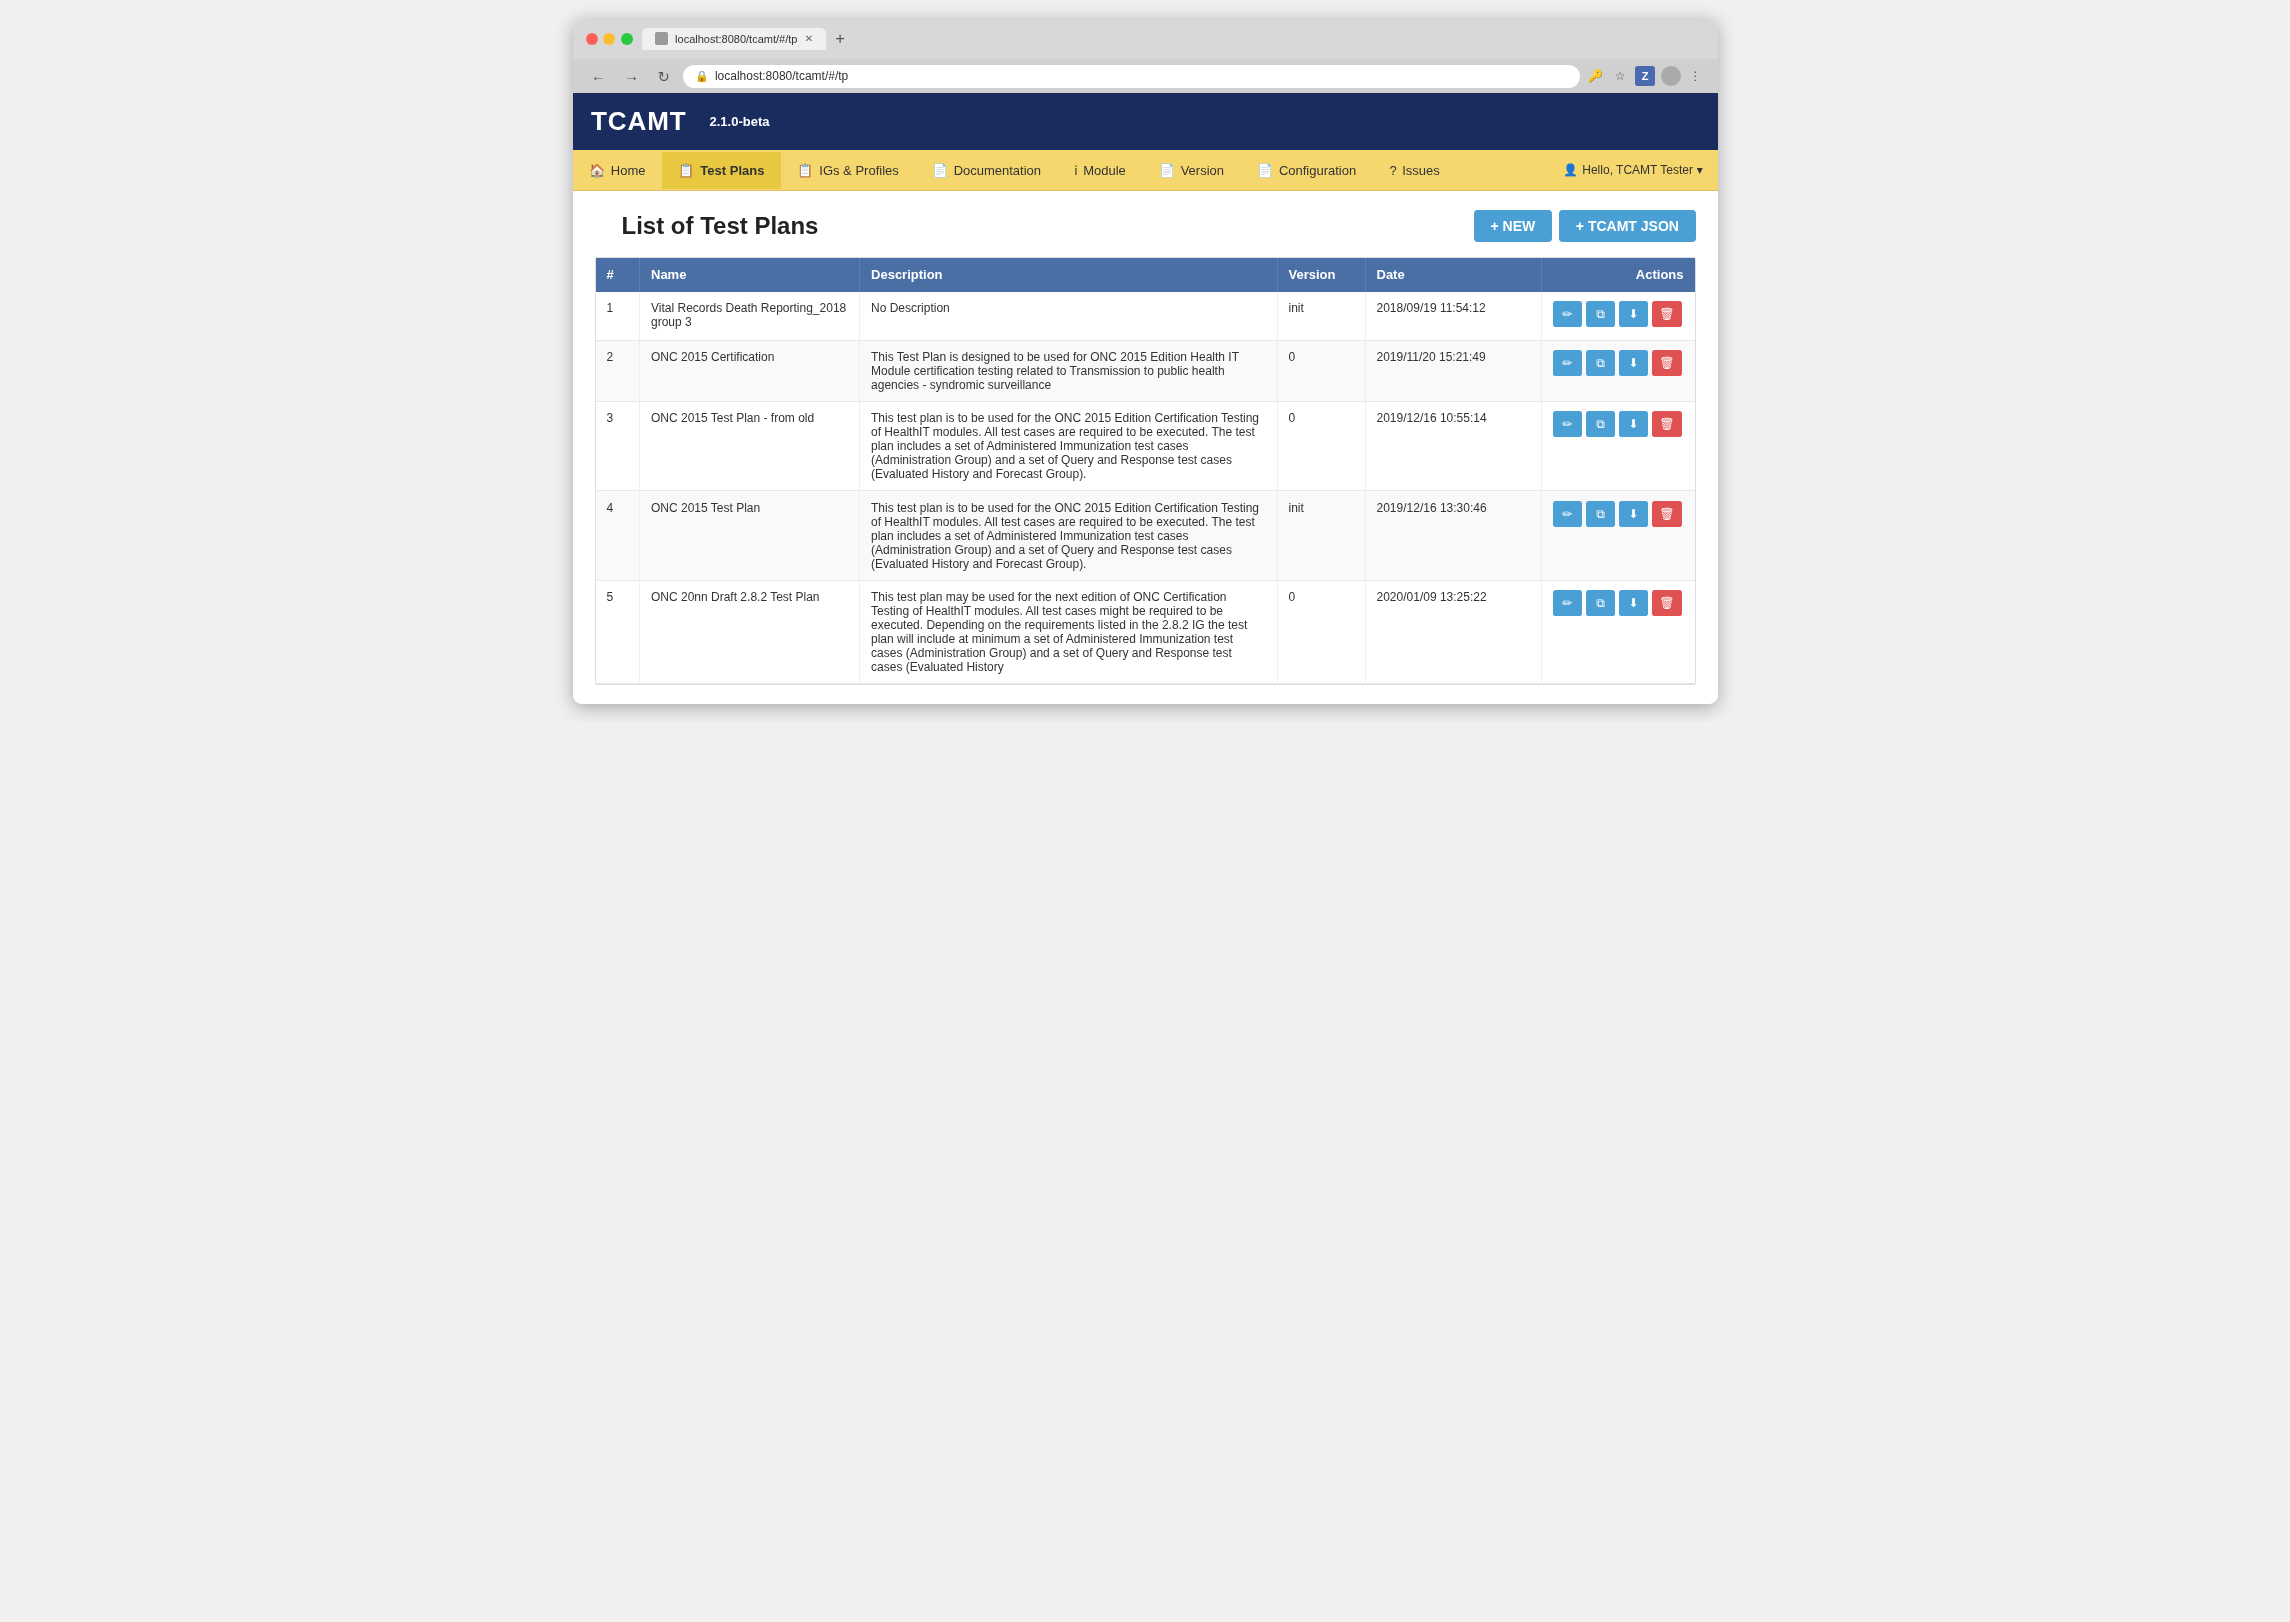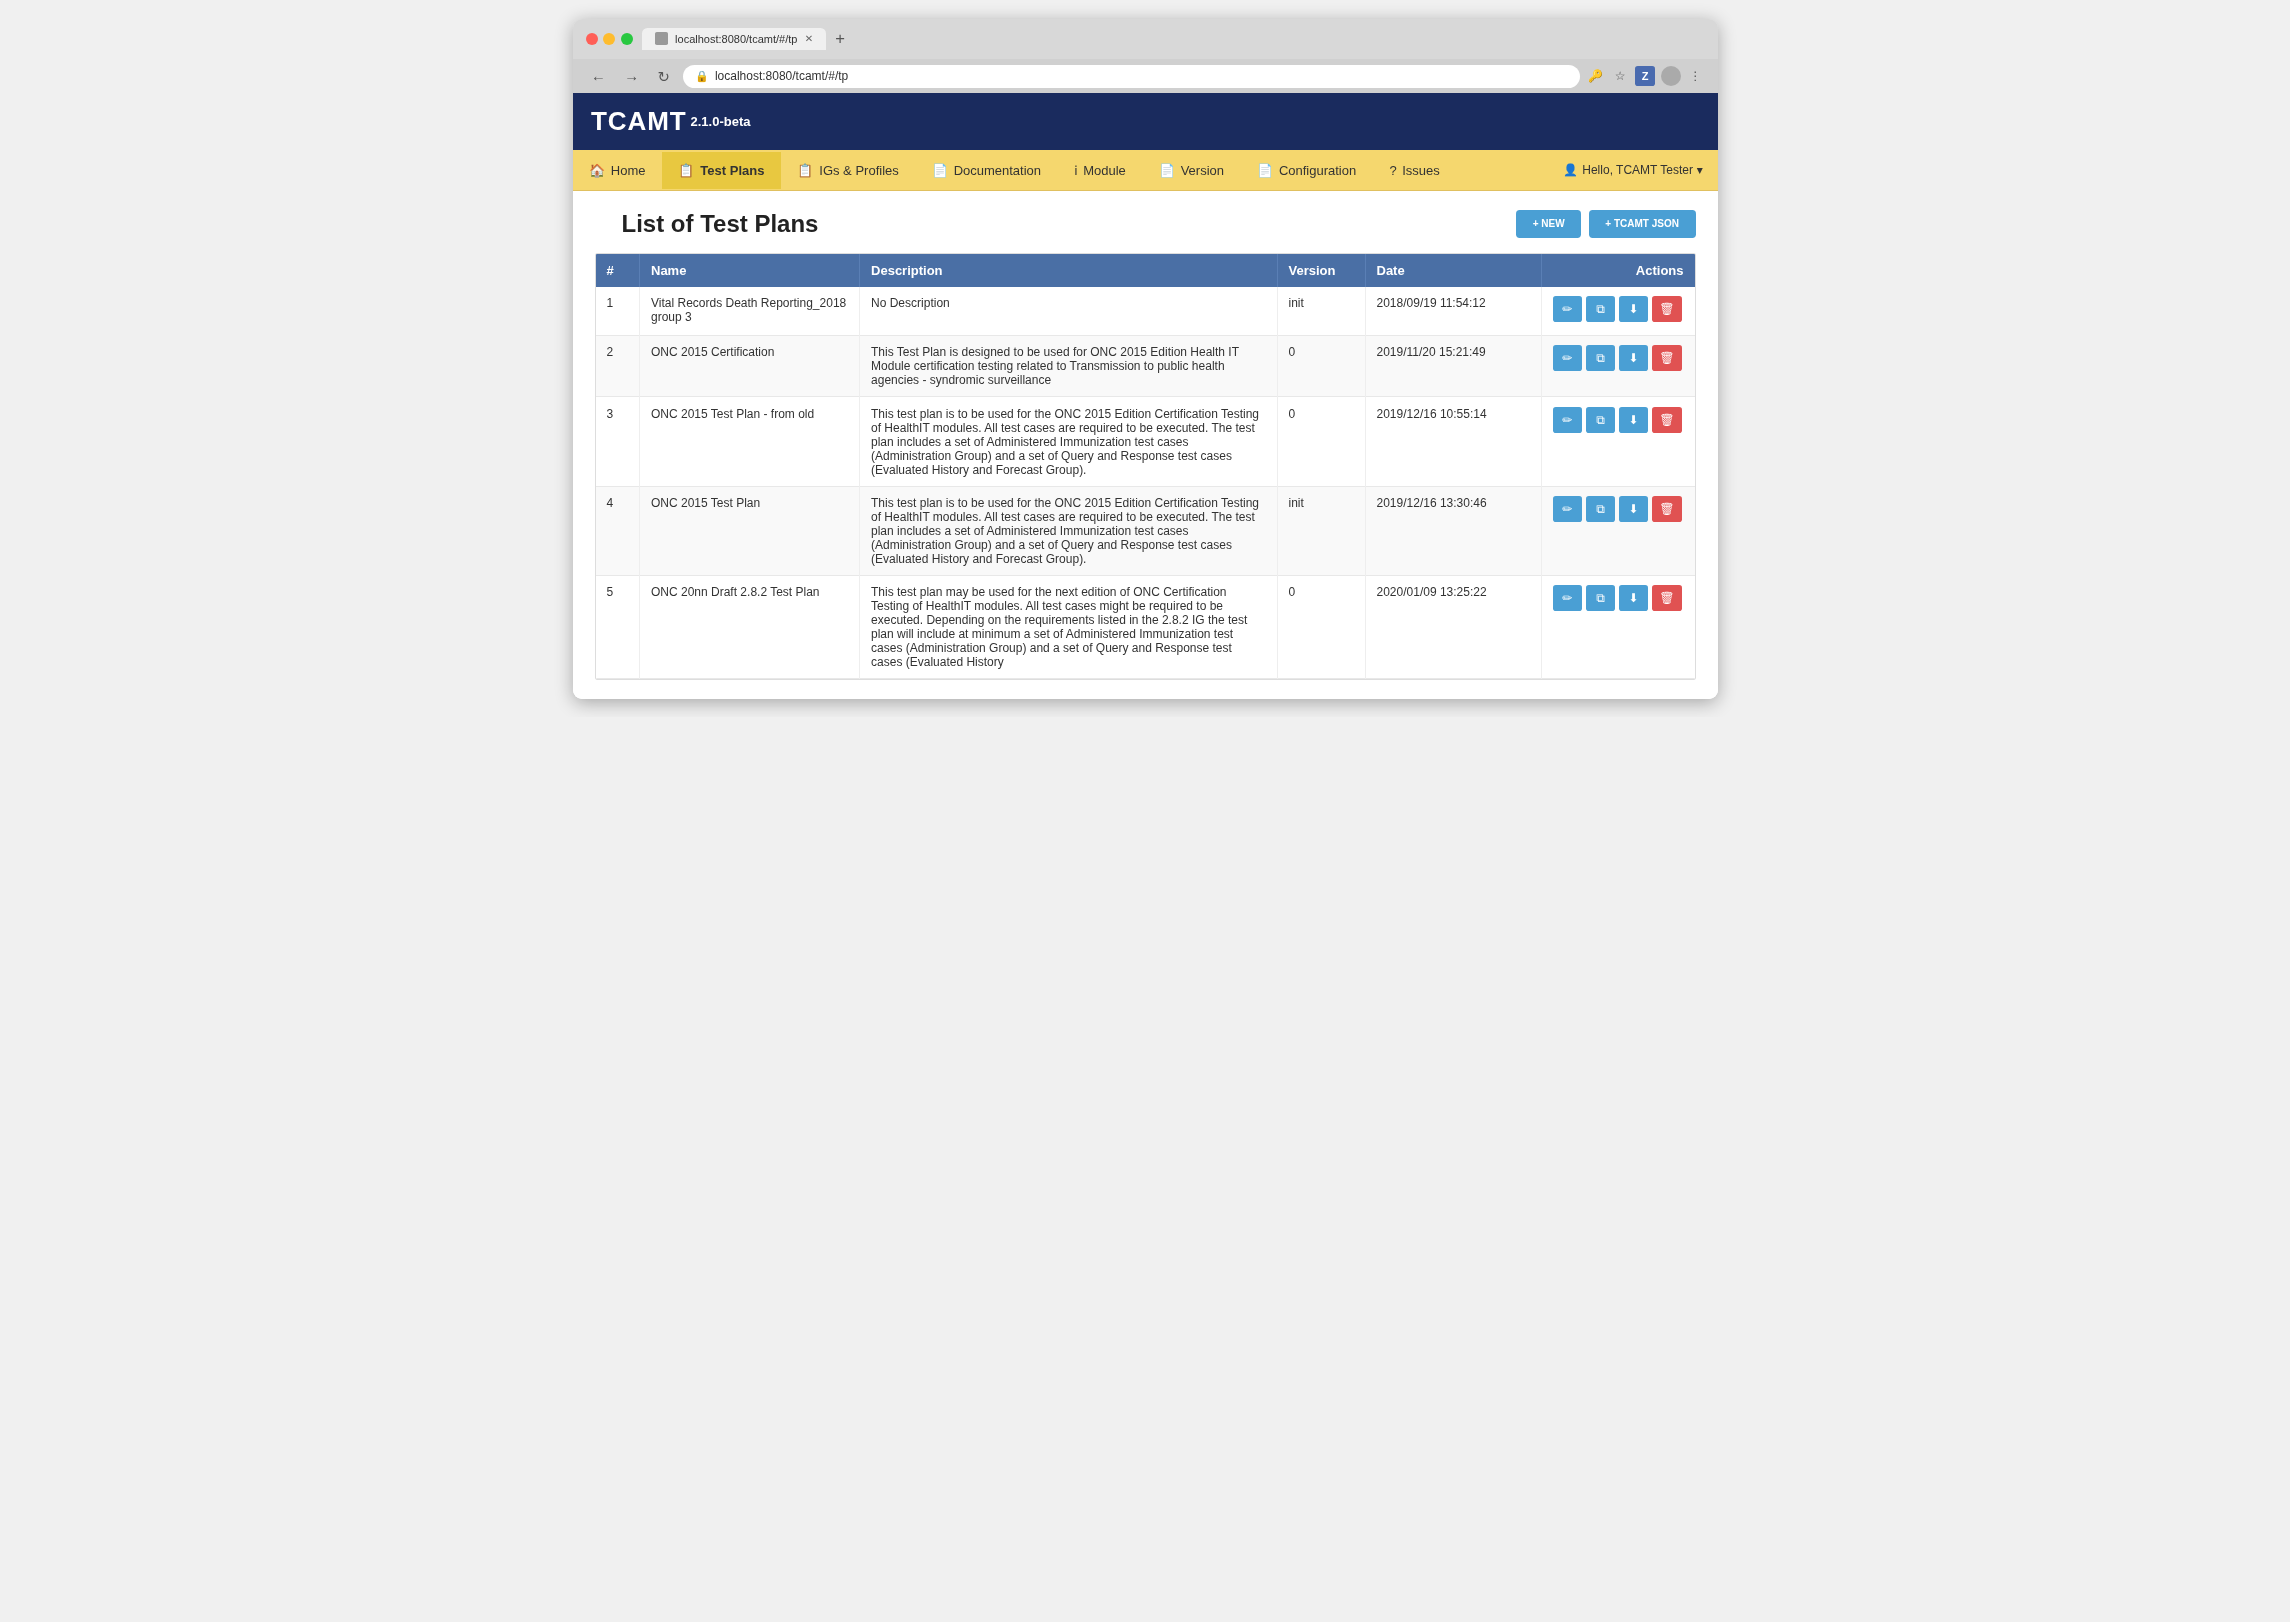--- a/index.html
+++ b/index.html
@@ -22,39 +22,39 @@
     .nav-btn { background: none; border: none; font-size: 14.8px; color: #555; cursor: pointer; padding: 1.8px 5.5px; }
     .address-box { flex: 1; background: white; border-radius: 18.5px; padding: 4.6px 13px; font-size: 12px; display: flex; align-items: center; gap: 5.5px; color: #333; }
     .address-icon { color: #666; font-size: 11px; }
     .browser-actions { display: flex; gap: 5.5px; align-items: center; }
     .browser-action-icon { width: 18.5px; height: 18.5px; display: flex; align-items: center; justify-content: center; font-size: 12px; color: #555; cursor: pointer; }
 
     
     .app-container { background: white; }
 
     
-    .app-header { background: #1a2b5e; padding: 13px 18.5px; display: flex; align-items: center; gap: 4px; }
+    .app-header { background: #1a2b5e; padding: 13px 18.5px; display: flex; align-items: center; gap: 23px; }
     .app-logo { color: white; font-size: 26px; font-weight: 900; letter-spacing: 0.9px; }
     .app-version { color: #ffffff; font-size: 13px; font-weight: 600; }
 
     
     .app-nav { background: #f5d76e; display: flex; align-items: center; padding: 0; border-bottom: 0.9px solid #e0c060; }
     .nav-item { padding: 11px 16.6px; font-size: 13px; font-weight: 500; color: #333; cursor: pointer; display: flex; align-items: center; gap: 5.5px; white-space: nowrap; text-decoration: none; }
     .nav-item.active { background: #e8c840; font-weight: 700; }
     .nav-spacer { flex: 1; }
     .user-info { padding: 7.4px 14.8px; font-size: 12px; color: #333; display: flex; align-items: center; gap: 3.7px; background: #f5d76e; }
 
     
     .content { padding: 18.5px 22px; background: white; }
 
     
     .page-header { display: flex; align-items: center; justify-content: space-between; margin-bottom: 14.8px; }
     .page-title { font-size: 24px; font-weight: 700; color: #222; margin-left: 27px; }
     .header-actions { display: flex; gap: 7.4px; }
-    .btn-primary { background: #4a9fd4; color: white; border: none; padding: 8.3px 16.6px; font-size: 10px; font-weight: 600; border-radius: 3.7px; cursor: pointer; }
+    .btn-primary { background: #4a9fd4; color: white; border: none; padding: 8.3px 16.6px; font-size: 14px; font-weight: 600; border-radius: 3.7px; cursor: pointer; }
 
     
     .table-container { border: 0.9px solid #ddd; border-radius: 1.8px; overflow: hidden; }
     table { width: 100%; border-collapse: collapse; }
     thead tr { background: #4a6fa5; color: white; }
     thead th { padding: 9.2px 11px; text-align: left; font-size: 13px; font-weight: 600; border-right: 0.9px solid #5a7fb5; }
     thead th:last-child { border-right: none; text-align: right; }
     tbody tr { border-bottom: 0.9px solid #e8e8e8; }
     tbody tr:nth-child(even) { background: #f9f9f9; }
     tbody td { padding: 9.2px 11px; vertical-align: top; font-size: 12px; color: #333; border-right: 0.9px solid #eee; }

